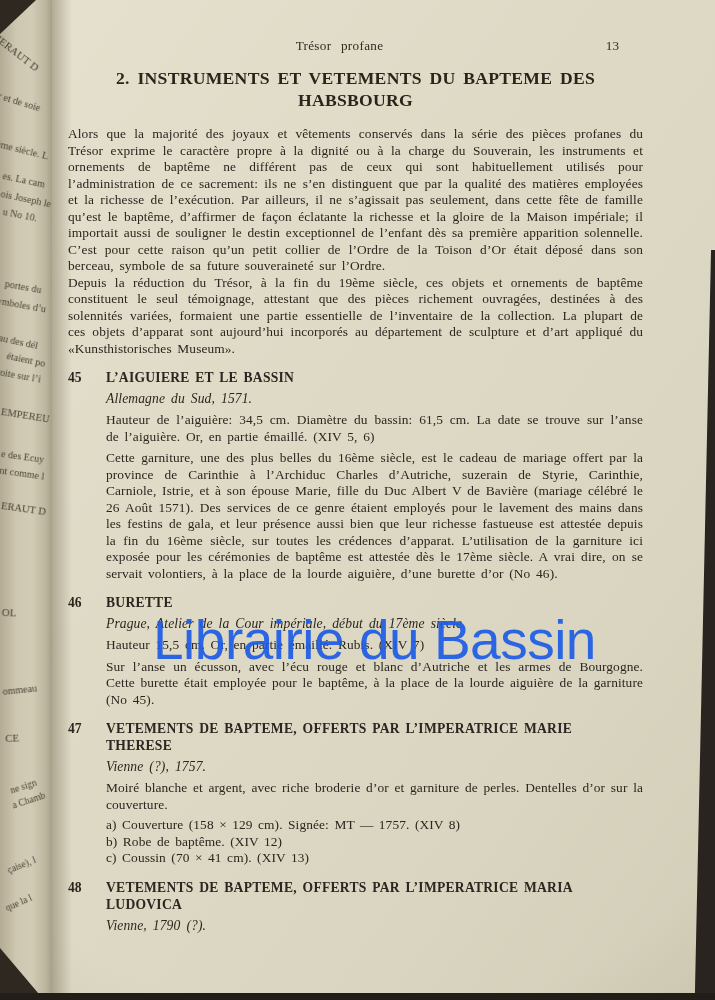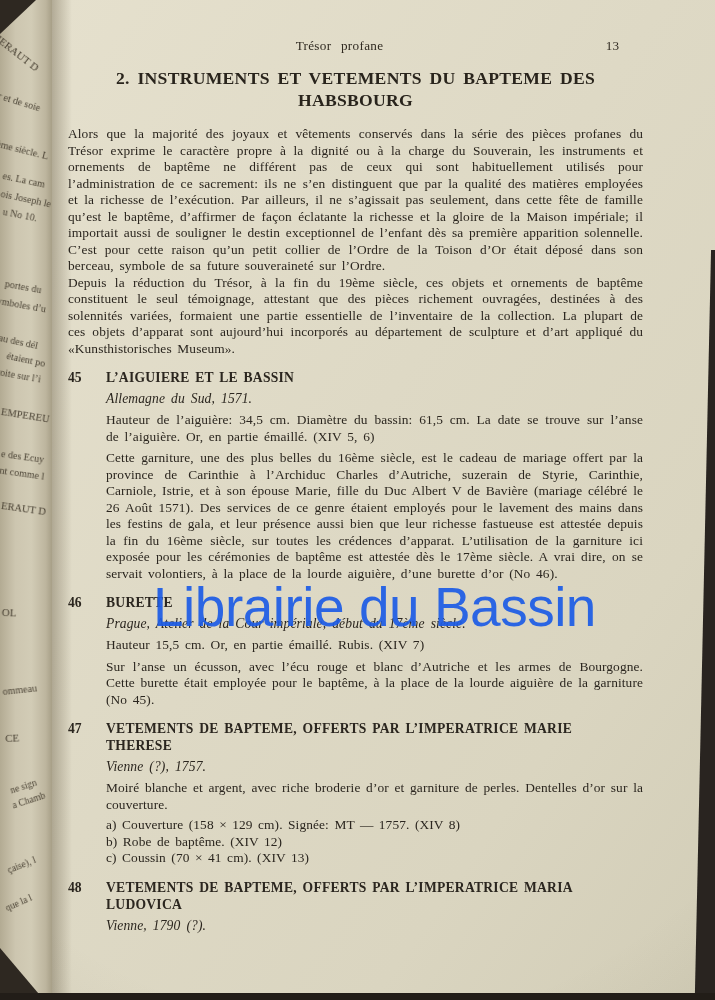--- a/index.html
+++ b/index.html
@@ -69,21 +69,21 @@
     word-spacing:2.5px;letter-spacing:.1px;
   }
   .entry-details,.entry-desc{
     margin-top:5px;text-align:justify;font-size:13.4px;line-height:16.5px;
     word-spacing:2.2px;letter-spacing:.1px;
   }
   .entry-items{margin-top:4px;}
   .entry-item{font-size:13.4px;line-height:16.6px;word-spacing:2px;letter-spacing:.1px;}
   
   .watermark{
-    position:absolute;left:153px;top:578px;width:520px;
+    position:absolute;left:153px;top:611px;width:520px;
     font-family:"Liberation Sans",sans-serif;font-size:55px;line-height:58px;
     white-space:nowrap;letter-spacing:-.5px;opacity:.92;pointer-events:none;
   }
 </style>
 </head>
 <body>
 
 <div class="stage">
 
   <div class="facing" id="facing">

